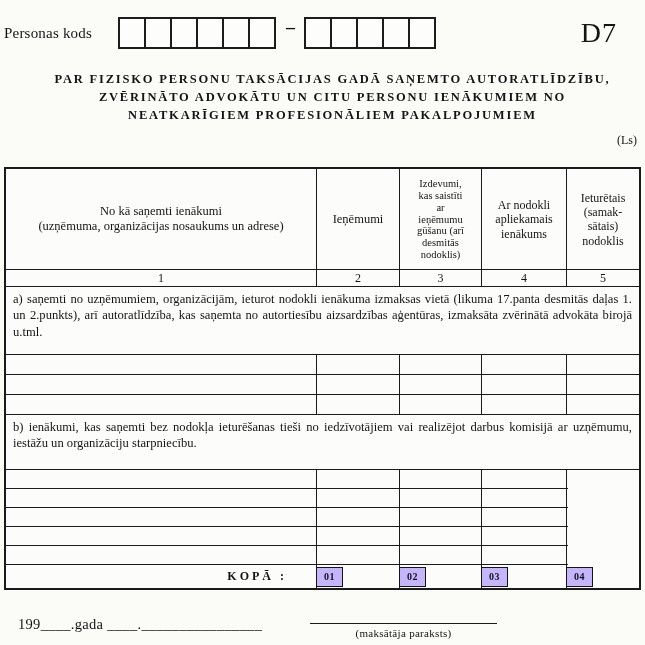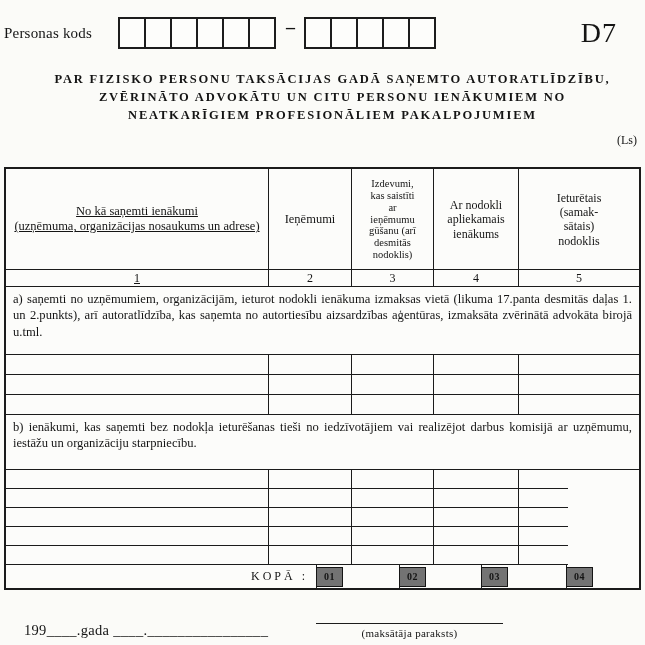--- a/index.html
+++ b/index.html
@@ -43,21 +43,21 @@
 
   
   .form-table {
     width: 637px;
     margin-left: 4px;
     border: 2px solid #1b1b1b;
     background: #fcfcfa;
   }
   .trow { display: flex; width: 100%; }
   .cell { border-right: 1.4px solid #1b1b1b; }
-  .c1 { width: 263px; text-decoration: underline; }
+  .c1 { width: 311px; }
   .c2 { width: 83px; }
   .c3 { width: 82px; }
   .c4 { width: 85px; }
   .c5 { flex: 1; border-right: none; }
 
   .header-row { height: 101px; border-bottom: 1.4px solid #1b1b1b; }
   .header-row .cell {
     display: flex; flex-direction: column; align-items: center; justify-content: center;
     text-align: center; white-space: pre-line;
   }
@@ -81,35 +81,35 @@
   .sec-b { height: 55px; }
 
   .grid-row { display: flex; height: 20px; border-bottom: 1.4px solid #1b1b1b; }
   .b-rows .b-grid-row { display: flex; height: 19px; width: 562.4px; border-bottom: 1.4px solid #1b1b1b; }
   .b-rows .b-grid-row .c4 { border-right: 1.4px solid #1b1b1b; }
 
   .total-row { display: flex; height: 23px; }
   .total-label-cell {
     width: 311px; border-right: 1.4px solid #1b1b1b;
     display: flex; align-items: center; justify-content: flex-end;
-    padding-right: 8px;
-    font-weight: normal; font-size: 12px; letter-spacing: 3px;
+    padding-right: 29px;
+    font-weight: bold; font-size: 12px; letter-spacing: 3px;
   }
   .total-cell { display: flex; align-items: center; }
   .tcode-box {
     width: 27px; height: 20px; margin-left: -1px;
     border: 1.8px solid #151515;
     display: flex; align-items: center; justify-content: center;
     font-weight: bold; font-size: 10px; letter-spacing: .5px;
-    background: #737373;
+    background: #c4b5fd;
   }
   .total-blank { flex: 1; height: 100%; }
 
   
-  .footer { display: flex; margin-top: 19px; padding-left: 24px; align-items: flex-end; }
+  .footer { display: flex; margin-top: 19px; padding-left: 18px; align-items: center; }
   .date-line { width: 282px; font-size: 14.5px; letter-spacing: .3px; }
   .sig-block { width: 187px; margin-left: 10px; }
   .sig-line { height: 15px; border-bottom: 1.6px solid #1c1c1c; }
   .sig-caption { text-align: center; font-size: 11px; margin-top: 3px; letter-spacing: .3px; }
 </style>
 </head>
 <body>
 
 <div class="page">
 

